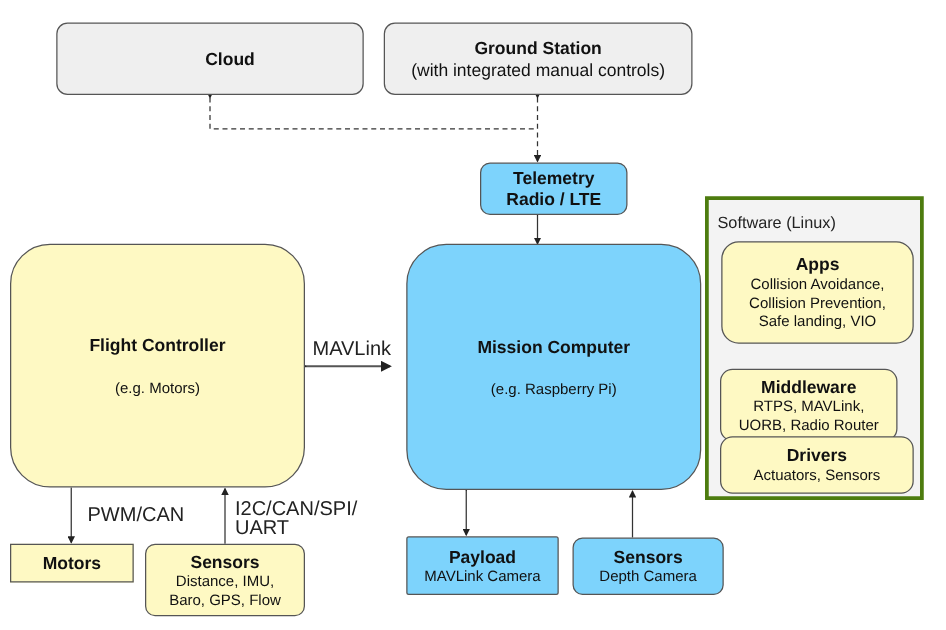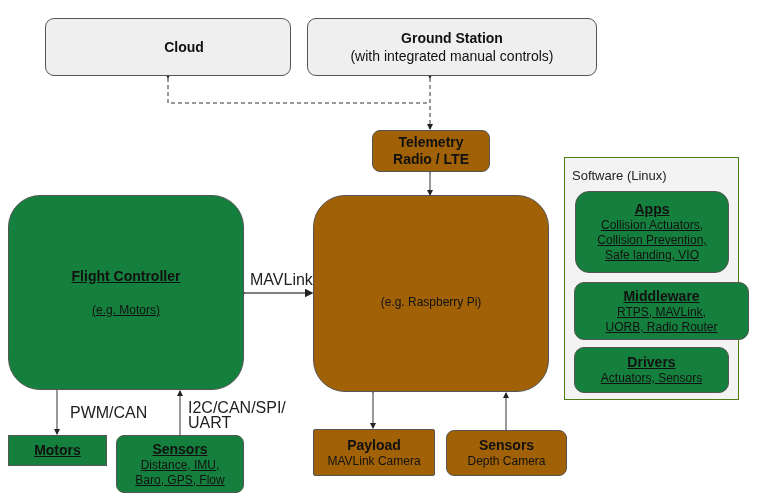--- a/index.html
+++ b/index.html
@@ -2,22 +2,22 @@
 <html><head>
   <meta charset="utf-8">
   <style>
     html, body { margin: 0; padding: 0; background: #ffffff; }
     body { width: 757px; height: 504px; position: relative; overflow: hidden;
            font-family: "Liberation Sans", sans-serif; color: #111; }
     .box { position: absolute; box-sizing: border-box; border: 1.3px solid #555;
            display: flex; flex-direction: column; align-items: center; justify-content: center;
            text-align: center; }
     .grey { background: #efefef; border-radius: 9px; }
-    .light { background: #15803d; text-decoration: underline; }
-    .mid { background: #a16207; }
+    .light { background: #fef9c3; }
+    .mid { background: #7dd3fc; margin-left: 12px; }
     .title { font-weight: bold; font-size: 14px; line-height: 17px; }
     .sub { font-size: 13px; line-height: 16px; }
     .sub-small { font-size: 12px; line-height: 15px; }
     .label { position: absolute; font-size: 16px; line-height: 15px; color: #222; }
     svg.wires { position: absolute; left: 0; top: 0; }
   </style>
 </head>
 <body>
 
 <svg class="wires" width="757" height="504">
@@ -41,38 +41,39 @@
 
   <line x1="373" y1="392" x2="373" y2="428" stroke="#333" stroke-width="1" marker-start="url(#ah)" marker-end="url(#ah)"></line>
 
   <line x1="506" y1="430" x2="506" y2="393" stroke="#333" stroke-width="1" marker-end="url(#ah)"></line>
 </svg>
 
 <div class="box grey" style="left:45px;top:18px;width:246px;height:58px;padding-left:32px;">
   <span class="title">Cloud</span>
 </div>
 
-<div class="box grey" style="left:307px;top:18px;width:290px;height:58px;">
+<div class="box grey" style="left:307px;top:18px;width:247px;height:58px;">
   <span class="title">Ground Station</span>
   <span class="sub" style="font-size:14px;line-height:18px;">(with integrated manual controls)</span>
 </div>
 
 <div class="box mid" style="left:372px;top:130px;width:118px;height:42px;border-radius:8px;">
   <span class="title" style="font-size:14px;">Telemetry</span>
   <span class="title" style="font-size:14px;">Radio / LTE</span>
 </div>
 
 <div class="box light" style="left:8px;top:195px;width:236px;height:195px;border-radius:32px;text-align:right;">
   <span class="title">Flight Controller</span>
   <span class="sub-small" style="margin-top:18px;">(e.g. Motors)</span>
 </div>
 
 <div class="label" style="left:250px;top:272px;">MAVLink</div>
 
 <div class="box mid" style="left:313px;top:195px;width:236px;height:197px;border-radius:32px;">
+  <span class="title">Mission Computer</span>
   <span class="sub-small" style="margin-top:18px;">(e.g. Raspberry Pi)</span>
 </div>
 
 <div class="label" style="left:70px;top:405px;">PWM/CAN</div>
 <div class="label" style="left:188px;top:400px;">I2C/CAN/SPI/</div>
 <div class="label" style="left:188px;top:415px;">UART</div>
 
 <div class="box light" style="left:8px;top:435px;width:99px;height:31px;border-radius:0;">
   <span class="title">Motors</span>
 </div>
@@ -86,31 +87,31 @@
 <div class="box mid" style="left:313px;top:429px;width:122px;height:47px;border-radius:2px;">
   <span class="title">Payload</span>
   <span class="sub-small">MAVLink Camera</span>
 </div>
 
 <div class="box mid" style="left:446px;top:430px;width:121px;height:46px;border-radius:8px;">
   <span class="title">Sensors</span>
   <span class="sub-small">Depth Camera</span>
 </div>
 
-<div style="position:absolute;left:564px;top:157px;width:175px;height:243px;box-sizing:border-box;background:#f3f3f3;border:1px solid #4d7c0f;">
+<div style="position:absolute;left:564px;top:157px;width:175px;height:243px;box-sizing:border-box;background:#f3f3f3;border:3px solid #4d7c0f;">
   <div style="position:absolute;left:7px;top:10px;font-size:13px;color:#222;">Software (Linux)</div>
 
   <div class="box light" style="left:10px;top:33px;width:154px;height:82px;border-radius:14px;">
     <span class="title">Apps</span>
-    <span class="sub-small">Collision Actuators,</span>
+    <span class="sub-small">Collision Avoidance,</span>
     <span class="sub-small">Collision Prevention,</span>
     <span class="sub-small">Safe landing, VIO</span>
   </div>
 
-  <div class="box light" style="left:9px;top:124px;width:175px;height:58px;border-radius:10px;">
+  <div class="box light" style="left:9px;top:135px;width:142px;height:58px;border-radius:10px;">
     <span class="title">Middleware</span>
     <span class="sub-small">RTPS, MAVLink,</span>
     <span class="sub-small">UORB, Radio Router</span>
   </div>
 
   <div class="box light" style="left:9px;top:189px;width:155px;height:46px;border-radius:10px;">
     <span class="title">Drivers</span>
     <span class="sub-small">Actuators, Sensors</span>
   </div>
 </div>

